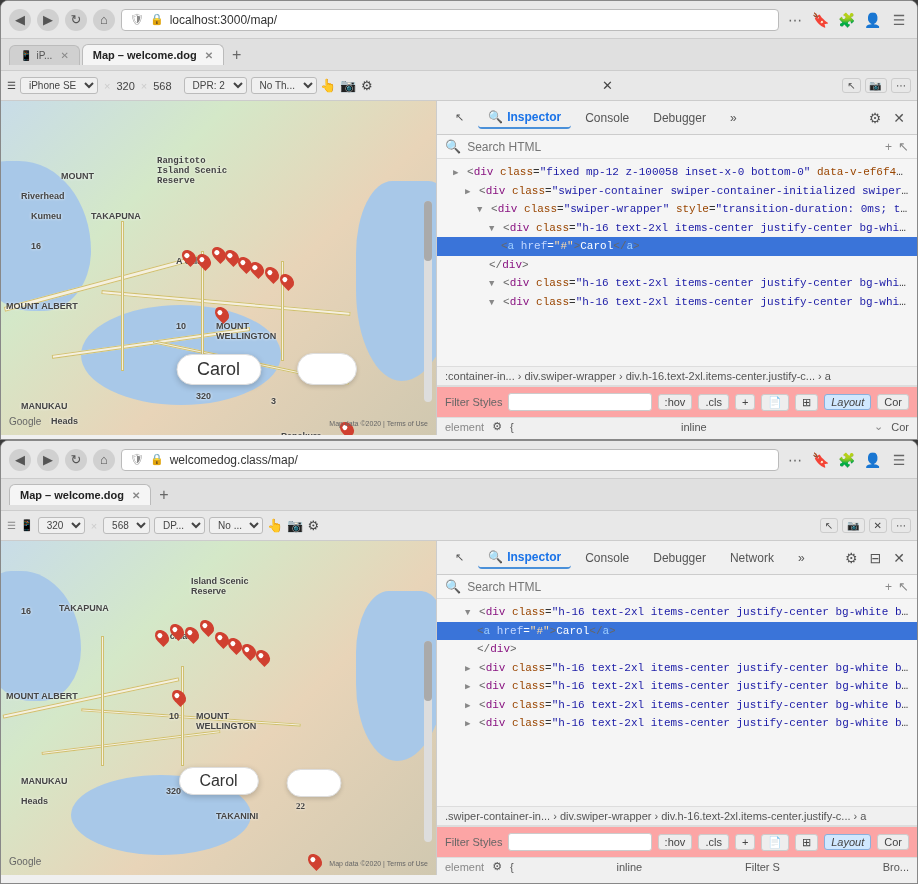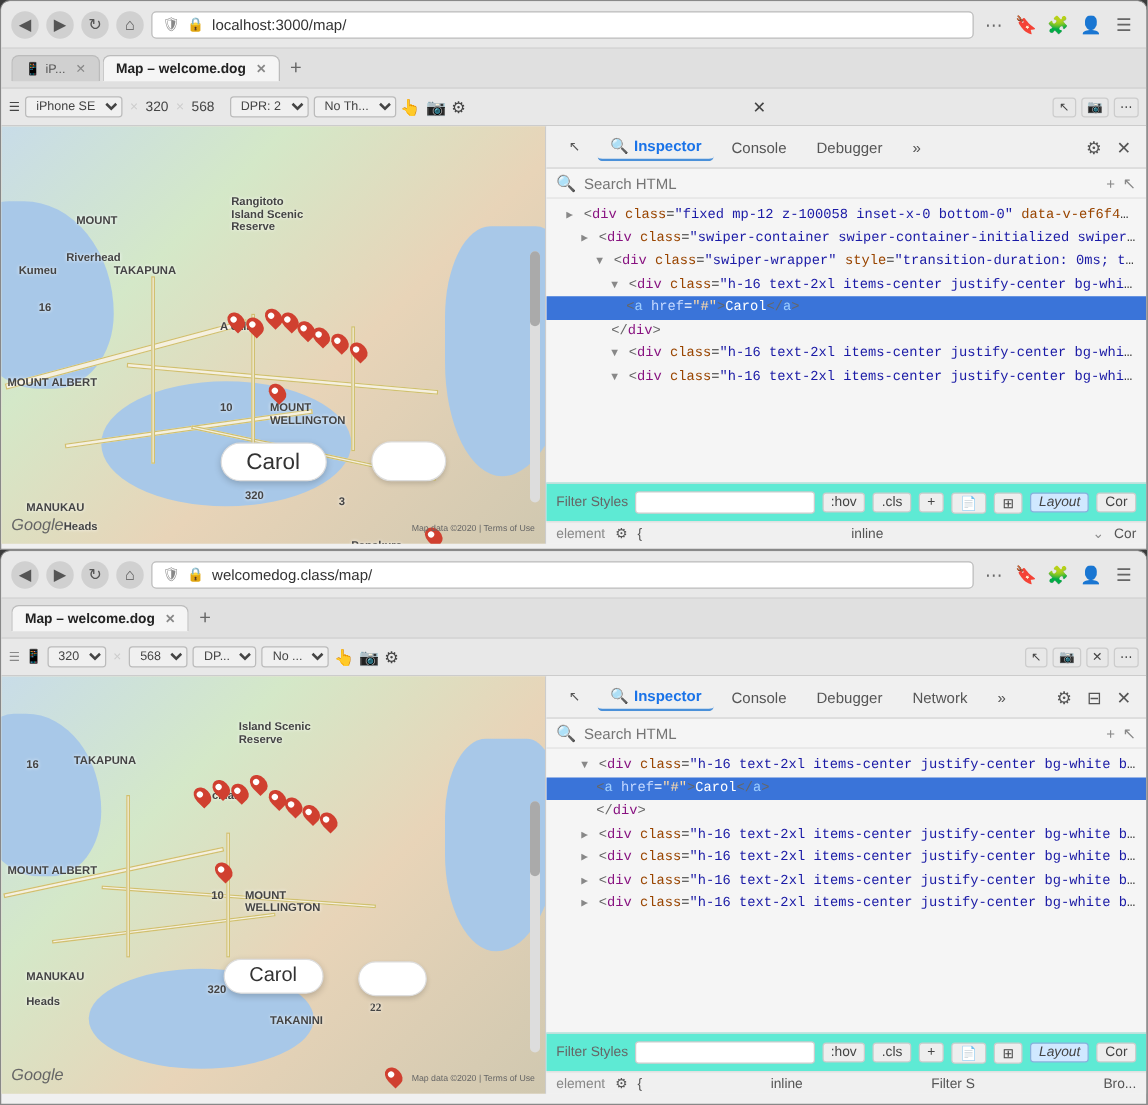--- a/index.html
+++ b/index.html
@@ -112,21 +112,21 @@
       box-shadow: 0 2px 6px rgba(0,0,0,0.2);
     }
     .map-scroll {
       position: absolute; right: 4px; top: 30%; width: 8px; height: 60%;
       background: #ddd; border-radius: 4px;
     }
     .map-scroll-thumb {
       width: 8px; height: 30%; background: #aaa; border-radius: 4px;
     }
     .google-logo {
-      position: absolute; bottom: 8px; left: 8px; font-size: 13px; color: #666; font-style: italic;
+      position: absolute; bottom: 8px; left: 8px; font-size: 10px; color: #666;
     }
     .map-data {
       position: absolute; bottom: 8px; right: 8px; font-size: 7px; color: #666;
     }
 
     
     .devtools-panel {
       flex: 1; background: #f5f5f5; overflow: hidden; display: flex; flex-direction: column;
       border-left: 1px solid #ccc;
     }
@@ -165,21 +165,21 @@
 
     
     .breadcrumb-bar {
       padding: 3px 8px; font-size: 11px; color: #555; border-top: 1px solid #ddd;
       border-bottom: 1px solid #ddd; background: #f0f0f0; white-space: nowrap;
       overflow: hidden; text-overflow: ellipsis;
     }
 
     
     .styles-panel {
-      border-top: 1px solid #ddd; background: #5eead4; padding: 4px 8px;
+      border-top: 1px solid #ddd; background: #fca5a5; padding: 4px 8px;
     }
     .styles-toolbar {
       display: flex; align-items: center; gap: 6px; padding: 2px 0; flex-wrap: wrap;
     }
     .styles-btn {
       padding: 1px 6px; font-size: 11px; border: 1px solid #ccc; border-radius: 3px;
       background: #eee; cursor: pointer; color: #444;
     }
     .styles-btn.active { background: #d0e8ff; border-color: #88b0dd; font-style: italic; }
 
@@ -279,23 +279,23 @@
 
         <div class="map-road" style="top:180px; left:0; width:200px; height:5px; transform: rotate(-15deg);"></div>
         <div class="map-road" style="top:200px; left:100px; width:250px; height:4px; transform: rotate(5deg);"></div>
         <div class="map-road" style="top:240px; left:50px; width:200px; height:4px; transform: rotate(-8deg);"></div>
         <div class="map-road" style="top:260px; left:150px; width:200px; height:3px; transform: rotate(12deg);"></div>
         <div class="map-road" style="top:120px; left:120px; width:3px; height:150px;"></div>
         <div class="map-road" style="top:150px; left:200px; width:3px; height:120px;"></div>
         <div class="map-road" style="top:160px; left:280px; width:3px; height:100px;"></div>
 
         <div class="map-label" style="top:70px; left:60px;">MOUNT</div>
-        <div class="map-label" style="top:55px; left:184px;">Rangitoto<br>Island Scenic<br>Reserve</div>
-        <div class="map-label" style="top:100px; left:20px;margin-left:32px;">Riverhead</div>
-        <div class="map-label" style="top:110px; left:14px;">Kumeu</div>
+        <div class="map-label" style="top:55px; left:156px;font-family:Liberation Mono, monospace;">Rangitoto<br>Island Scenic<br>Reserve</div>
+        <div class="map-label" style="top:90px; left:20px;">Riverhead</div>
+        <div class="map-label" style="top:110px; left:30px;">Kumeu</div>
         <div class="map-label" style="top:110px; left:90px;">TAKAPUNA</div>
         <div class="map-label" style="top:155px; left:175px;">A cklan</div>
         <div class="map-label" style="top:140px; left:30px;">16</div>
         <div class="map-label" style="top:200px; left:5px;">MOUNT ALBERT</div>
         <div class="map-label" style="top:220px; left:175px;">10</div>
         <div class="map-label" style="top:220px; left:215px;">MOUNT<br>WELLINGTON</div>
         <div class="map-label" style="top:290px; left:195px;">320</div>
         <div class="map-label" style="top:295px; left:270px;">3</div>
         <div class="map-label" style="top:300px; left:20px;">MANUKAU</div>
         <div class="map-label" style="top:315px; left:50px;">Heads</div>
@@ -394,20 +394,23 @@
           
           
         </div>
         <div class="html-line indent-4">
           <span class="collapse-icon">▼</span>
           <span class="tag-bracket">&lt;</span><span class="tag-name">div</span>
           <span class="attr-name"> class</span>=<span class="attr-value">"h-16 text-2xl items-center justify-center bg-white border-black rounded-full inline-flex</span>
         </div>
       </div>
 
+      <div class="breadcrumb-bar">
+        <span>:container-in... › div.swiper-wrapper › div.h-16.text-2xl.items-center.justify-c... › a</span>
+      </div>
 
       <div class="styles-panel">
         <div class="styles-toolbar">
           <span style="color:#666; font-size:11px;">Filter Styles</span>
           <div style="flex:1; height:18px; border:1px solid #ccc; border-radius:3px; background:white;"></div>
           <span class="styles-btn">:hov</span>
           <span class="styles-btn">.cls</span>
           <span class="styles-btn">+</span>
           <span class="styles-btn">📄</span>
           <span class="styles-btn">⊞</span>
@@ -602,20 +605,23 @@
           
           
         </div>
         <div class="html-line indent-2">
           <span class="collapse-icon">▶</span>
           <span class="tag-bracket">&lt;</span><span class="tag-name">div</span>
           <span class="attr-name"> class</span>=<span class="attr-value">"h-16 text-2xl items-center justify-center bg-white border border-black rounded-full inline-flex swiper-</span>
         </div>
       </div>
 
+      <div class="breadcrumb-bar">
+        <span>.swiper-container-in... › div.swiper-wrapper › div.h-16.text-2xl.items-center.justify-c... › a</span>
+      </div>
 
       <div class="styles-panel">
         <div class="styles-toolbar">
           <span style="color:#666; font-size:11px;">Filter Styles</span>
           <div style="flex:1; height:18px; border:1px solid #ccc; border-radius:3px; background:white;"></div>
           <span class="styles-btn">:hov</span>
           <span class="styles-btn">.cls</span>
           <span class="styles-btn">+</span>
           <span class="styles-btn">📄</span>
           <span class="styles-btn">⊞</span>

